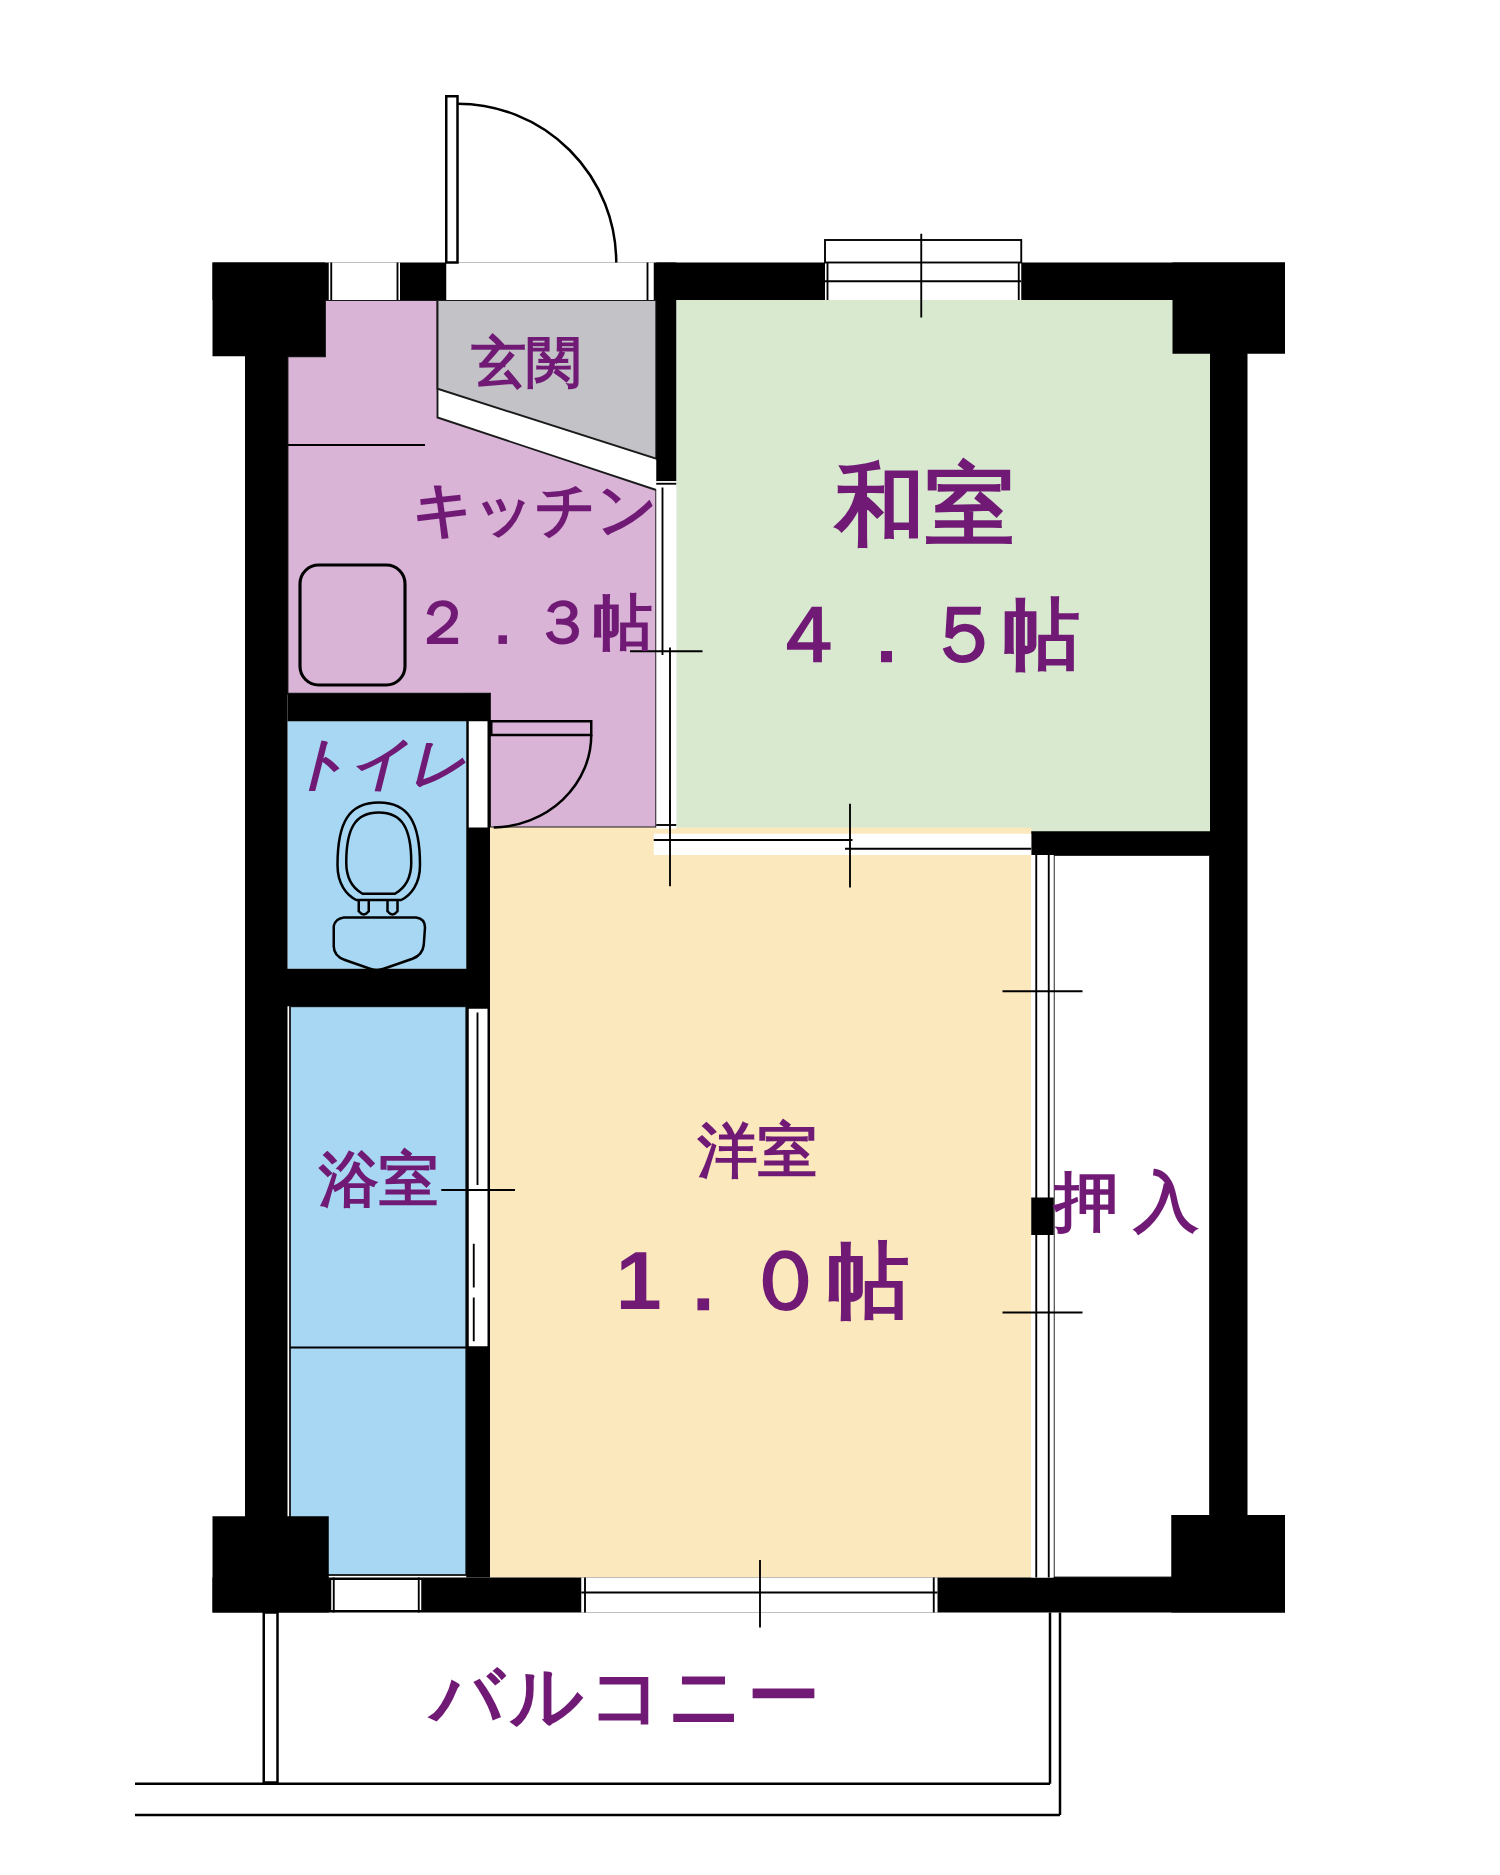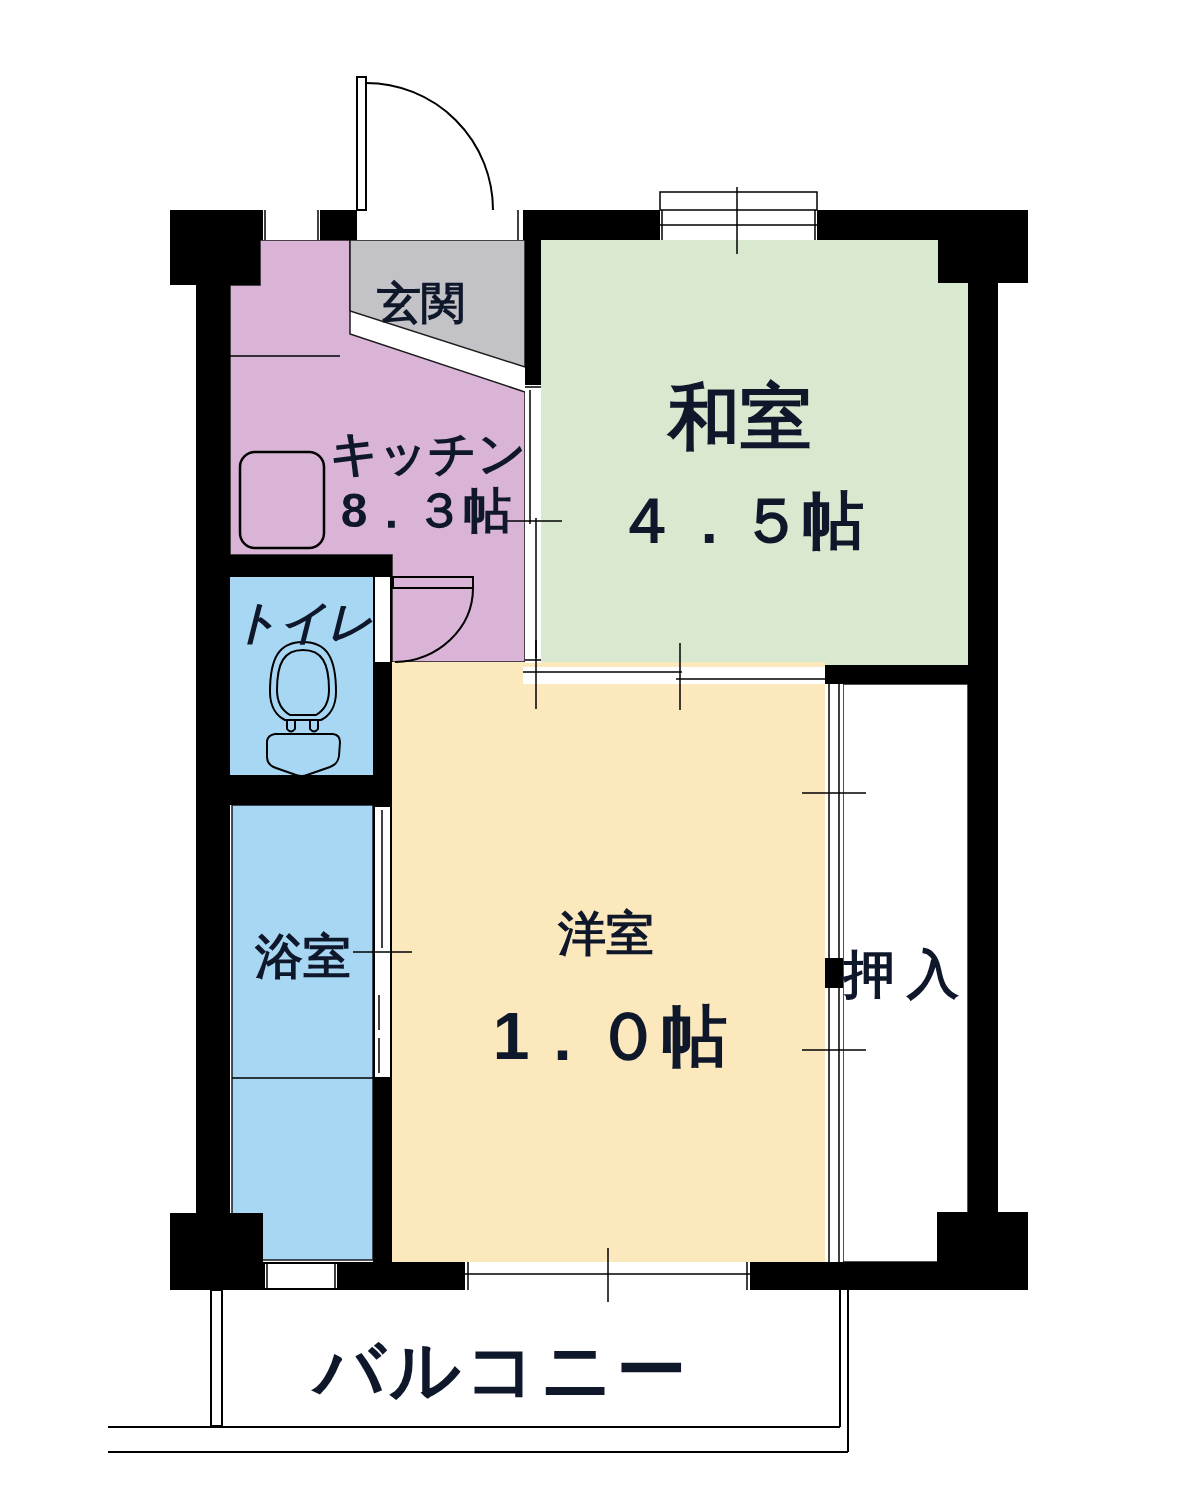--- a/index.html
+++ b/index.html
@@ -1,20 +1,20 @@
 <!DOCTYPE html>
 <html><head>
 <meta charset="utf-8">
 <style>
   html,body{margin:0;padding:0;background:#ffffff;}
   .plan{position:relative;width:1200px;height:1500px;background:#fff;overflow:hidden;
         font-family:"Liberation Sans","DejaVu Sans",sans-serif;}
   .plan svg{position:absolute;left:0;top:0;}
   .lbl{position:absolute;transform:translate(-50%,-50%);white-space:nowrap;
-       font-weight:bold;color:#0f172a;line-height:1;margin-top:12px;}
+       font-weight:bold;color:#701a75;line-height:1;}
   .w{fill:#ffffff;}
   .ln{stroke:#000;stroke-width:2;fill:none;}
   .thin{stroke:#000;stroke-width:1.5;fill:none;}
   .edge{stroke:#1a1a1a;stroke-width:1.5;}
 </style>
 </head>
 <body>
 
 <div class="plan">
 
@@ -124,29 +124,29 @@
       <line class="ln" x1="108" y1="1427" x2="840" y2="1427"></line>
       <line class="ln" x1="108" y1="1452" x2="848" y2="1452"></line>
       <line class="ln" x1="840" y1="1290" x2="840" y2="1427"></line>
       <line class="ln" x1="848" y1="1290" x2="848" y2="1452"></line>
       <rect class="w ln" x="211" y="1290" width="11" height="136"></rect>
     </g>
   </svg>
 
   <div class="lbl" style="left:421px;top:291px;font-size:44px;">玄関</div>
 
-  <div class="lbl" style="left:428px;top:442px;font-size:48px;">キッチン</div>
-  <div class="lbl" style="left:426px;top:499px;font-size:48px;">8．３帖</div>
+  <div class="lbl" style="left:428px;top:409px;font-size:48px;">キッチン</div>
+  <div class="lbl" style="left:426px;top:499px;font-size:48px;">２．３帖</div>
 
   <div class="lbl" style="left:740px;top:405px;font-size:72px;">和室</div>
   <div class="lbl" style="left:740px;top:509px;font-size:62px;">４．５帖</div>
 
   <div class="lbl" style="left:303px;top:610px;font-size:46px;font-style:italic;">トイレ</div>
 
   <div class="lbl" style="left:303px;top:945px;font-size:48px;text-align:center;">浴室</div>
 
   <div class="lbl" style="left:606px;top:922px;font-size:48px;">洋室</div>
   <div class="lbl" style="left:610px;top:1024px;font-size:66px;">1．０帖</div>
 
   <div class="lbl" style="left:907px;top:962px;font-size:52px;letter-spacing:12px;">押入</div>
 
-  <div class="lbl" style="left:502px;top:1358px;font-size:70px;letter-spacing:4px;">バルコニー</div>
+  <div class="lbl" style="left:502px;top:1358px;font-size:58px;letter-spacing:4px;">バルコニー</div>
 </div>
 
 </body></html>

